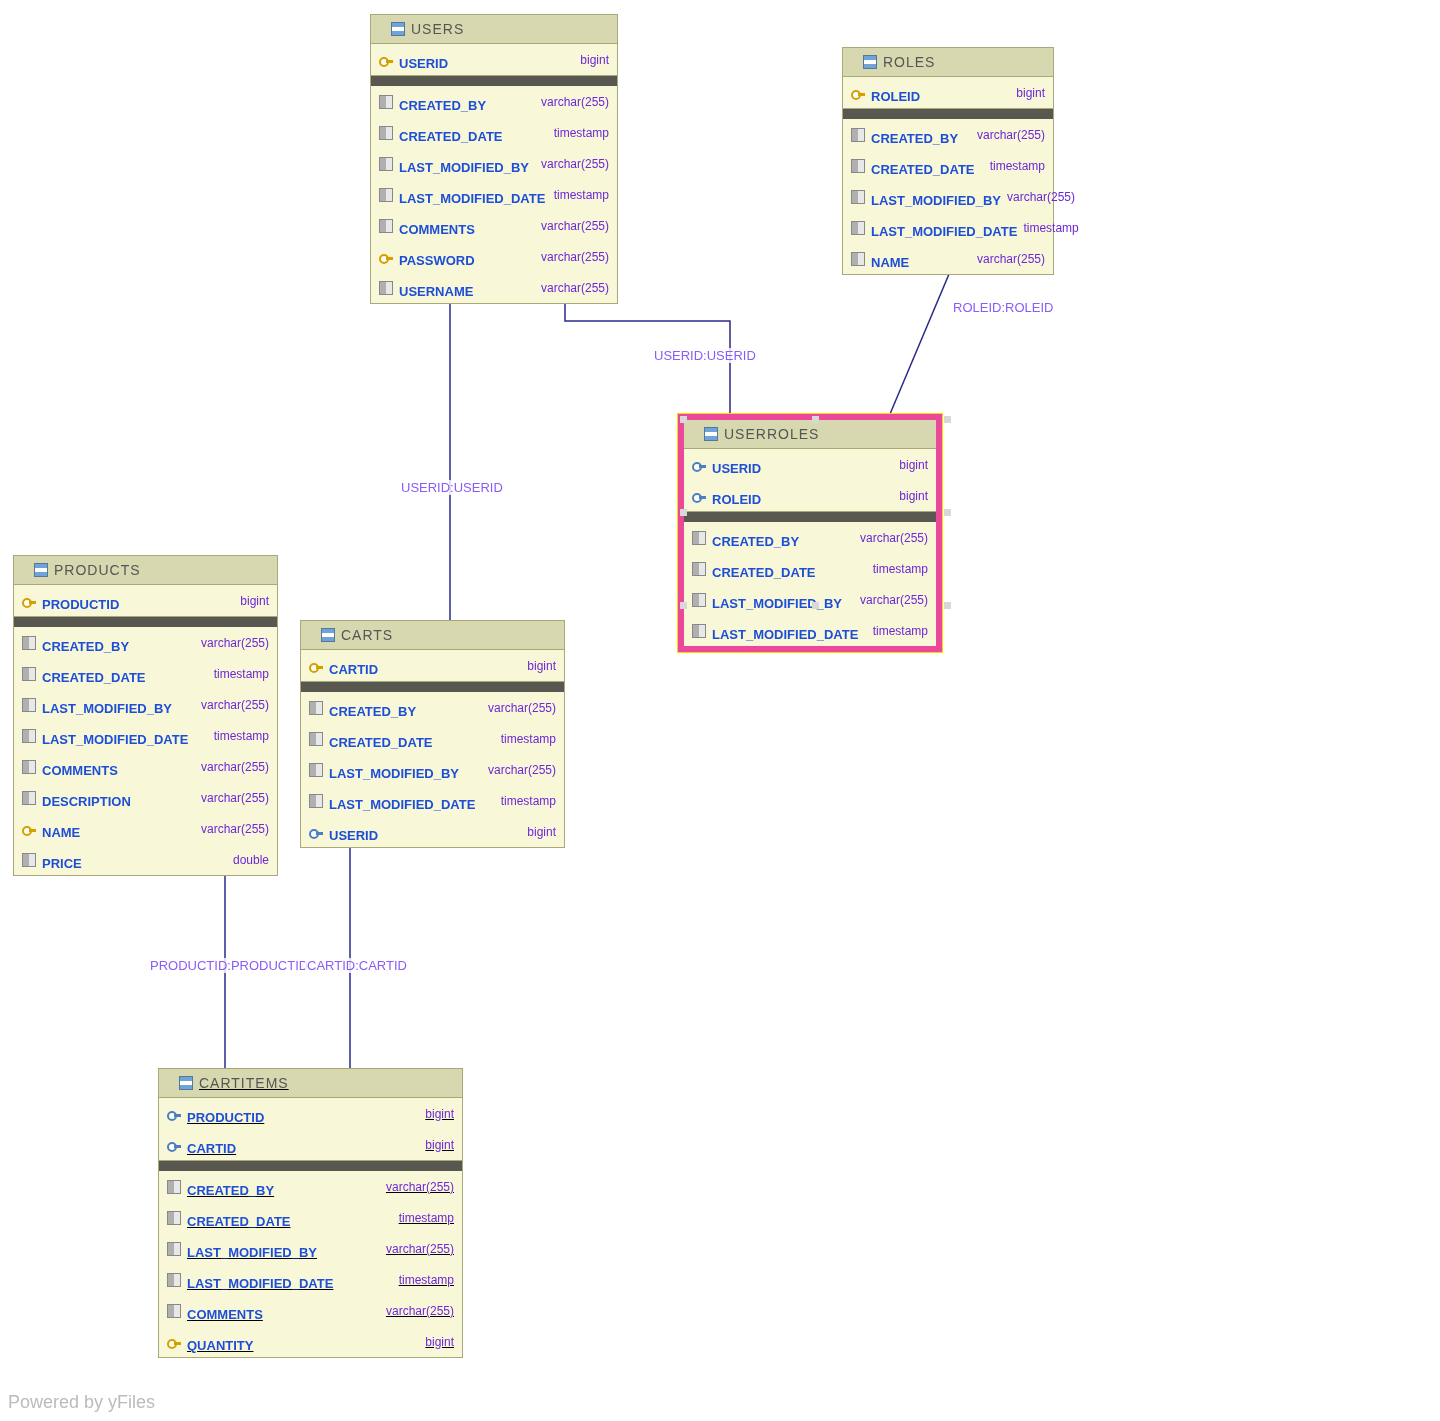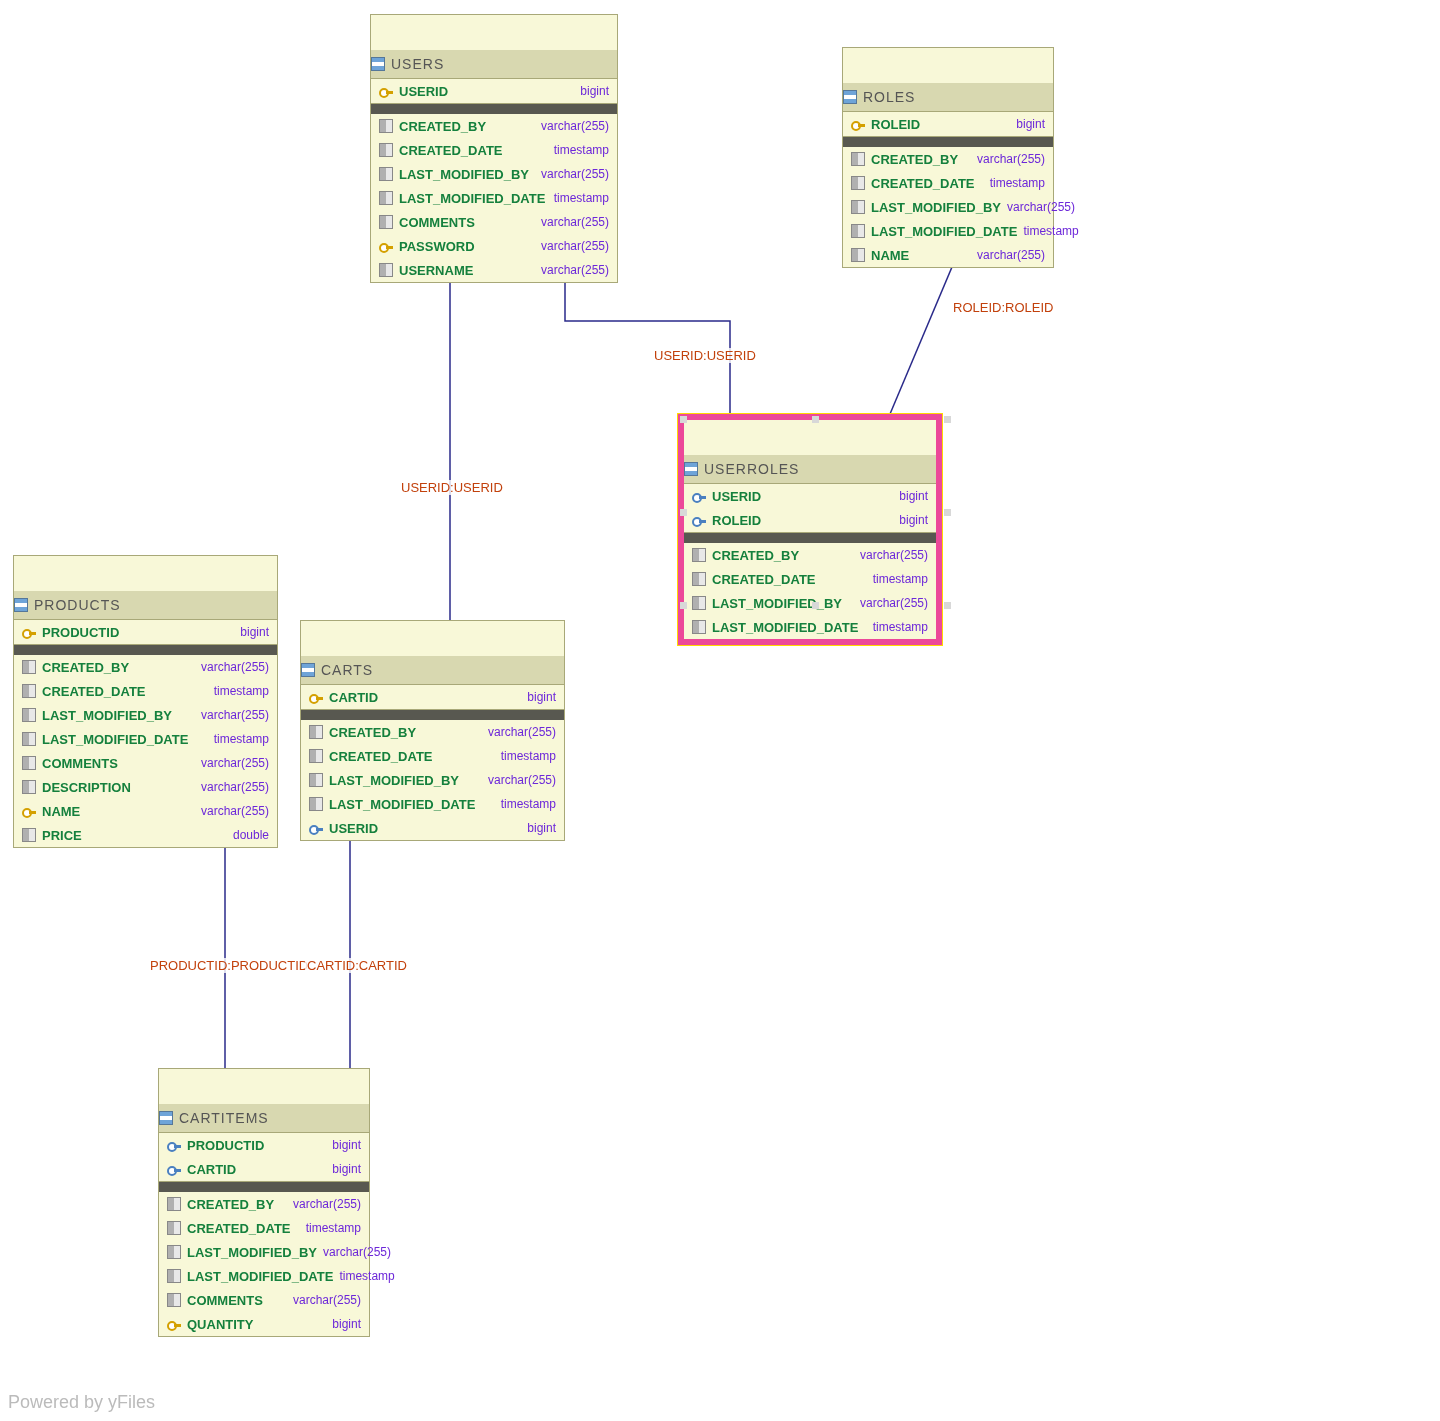--- a/index.html
+++ b/index.html
@@ -16,49 +16,49 @@
     border: 1px solid #a8a878;
     background: #f8f8d8;
     font-size: 13px;
   }
   .entity.selected {
     border: 6px solid #ec4899;
     box-shadow: 0 0 0 1px #ffd800;
   }
   .entity-header {
     background: #d8d8b0;
-    padding: 6px 0;
+    padding: 6px 20px;
     font-size: 14px;
     letter-spacing: 1px;
     color: #555;
     border-bottom: 1px solid #a8a878;
     display: flex;
     align-items: center;
     gap: 6px;
-    margin-top: 35px;
   }
   .pk-section {
     background: #f8f8d8;
     border-bottom: 1px solid #a8a878;
   }
   .divider-bar {
     height: 10px;
     background: #585850;
   }
   .row {
     display: flex;
     align-items: center;
     padding: 4px 8px;
     gap: 6px;
     min-height: 24px;
   }
   .row .name {
     font-weight: bold;
-    color: #15803d;
+    color: #1d4ed8;
     flex: 0 0 auto;
+    margin-top: 8px;
   }
   .row .type {
     margin-left: auto;
     color: #6d28d9;
     font-size: 12px;
     text-align: right;
   }
   .icon {
     width: 14px;
     height: 14px;
@@ -121,21 +121,21 @@
   svg.overlay {
     position: absolute;
     left: 0; top: 0;
     width: 1440px;
     height: 1421px;
     pointer-events: none;
   }
   .rel-label {
     position: absolute;
     font-size: 13px;
-    color: #c2410c;
+    color: #8b5cf6;
     background: rgba(255,255,255,0.8);
     padding: 0 2px;
   }
   .footer {
     position: absolute;
     left: 8px;
     bottom: 8px;
     font-size: 18px;
     color: #bbb;
   }
@@ -389,21 +389,21 @@
         <span class="icon icon-col"></span>
         <span class="name">LAST_MODIFIED_DATE</span>
         <span class="type">timestamp</span>
       </div>
       <div class="row">
         <span class="icon icon-keyblue"></span>
         <span class="name">USERID</span>
         <span class="type">bigint</span>
       </div>
     </div>
-    <div class="entity" style="left: 158px; top: 1068px; width: 212px;">
+    <div class="entity" style="left: 158px; top: 1068px; width: 305px; text-decoration: underline;">
       <div class="entity-header">
         <span class="icon icon-table"></span>
         <span>CARTITEMS</span>
       </div>
       <div class="pk-section">
         <div class="row">
           <span class="icon icon-keyblue"></span>
           <span class="name">PRODUCTID</span>
           <span class="type">bigint</span>
         </div>

